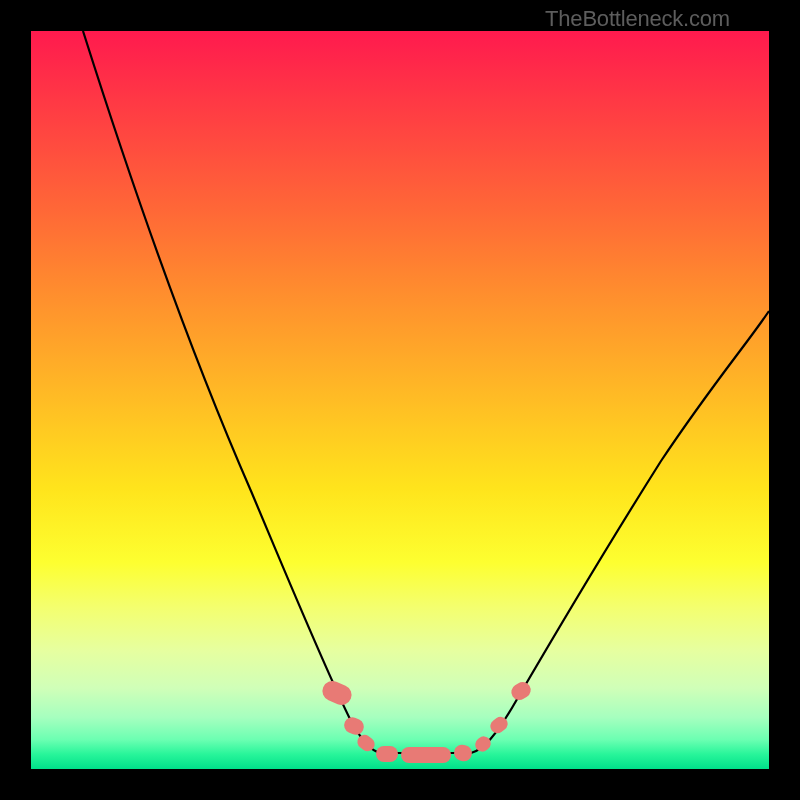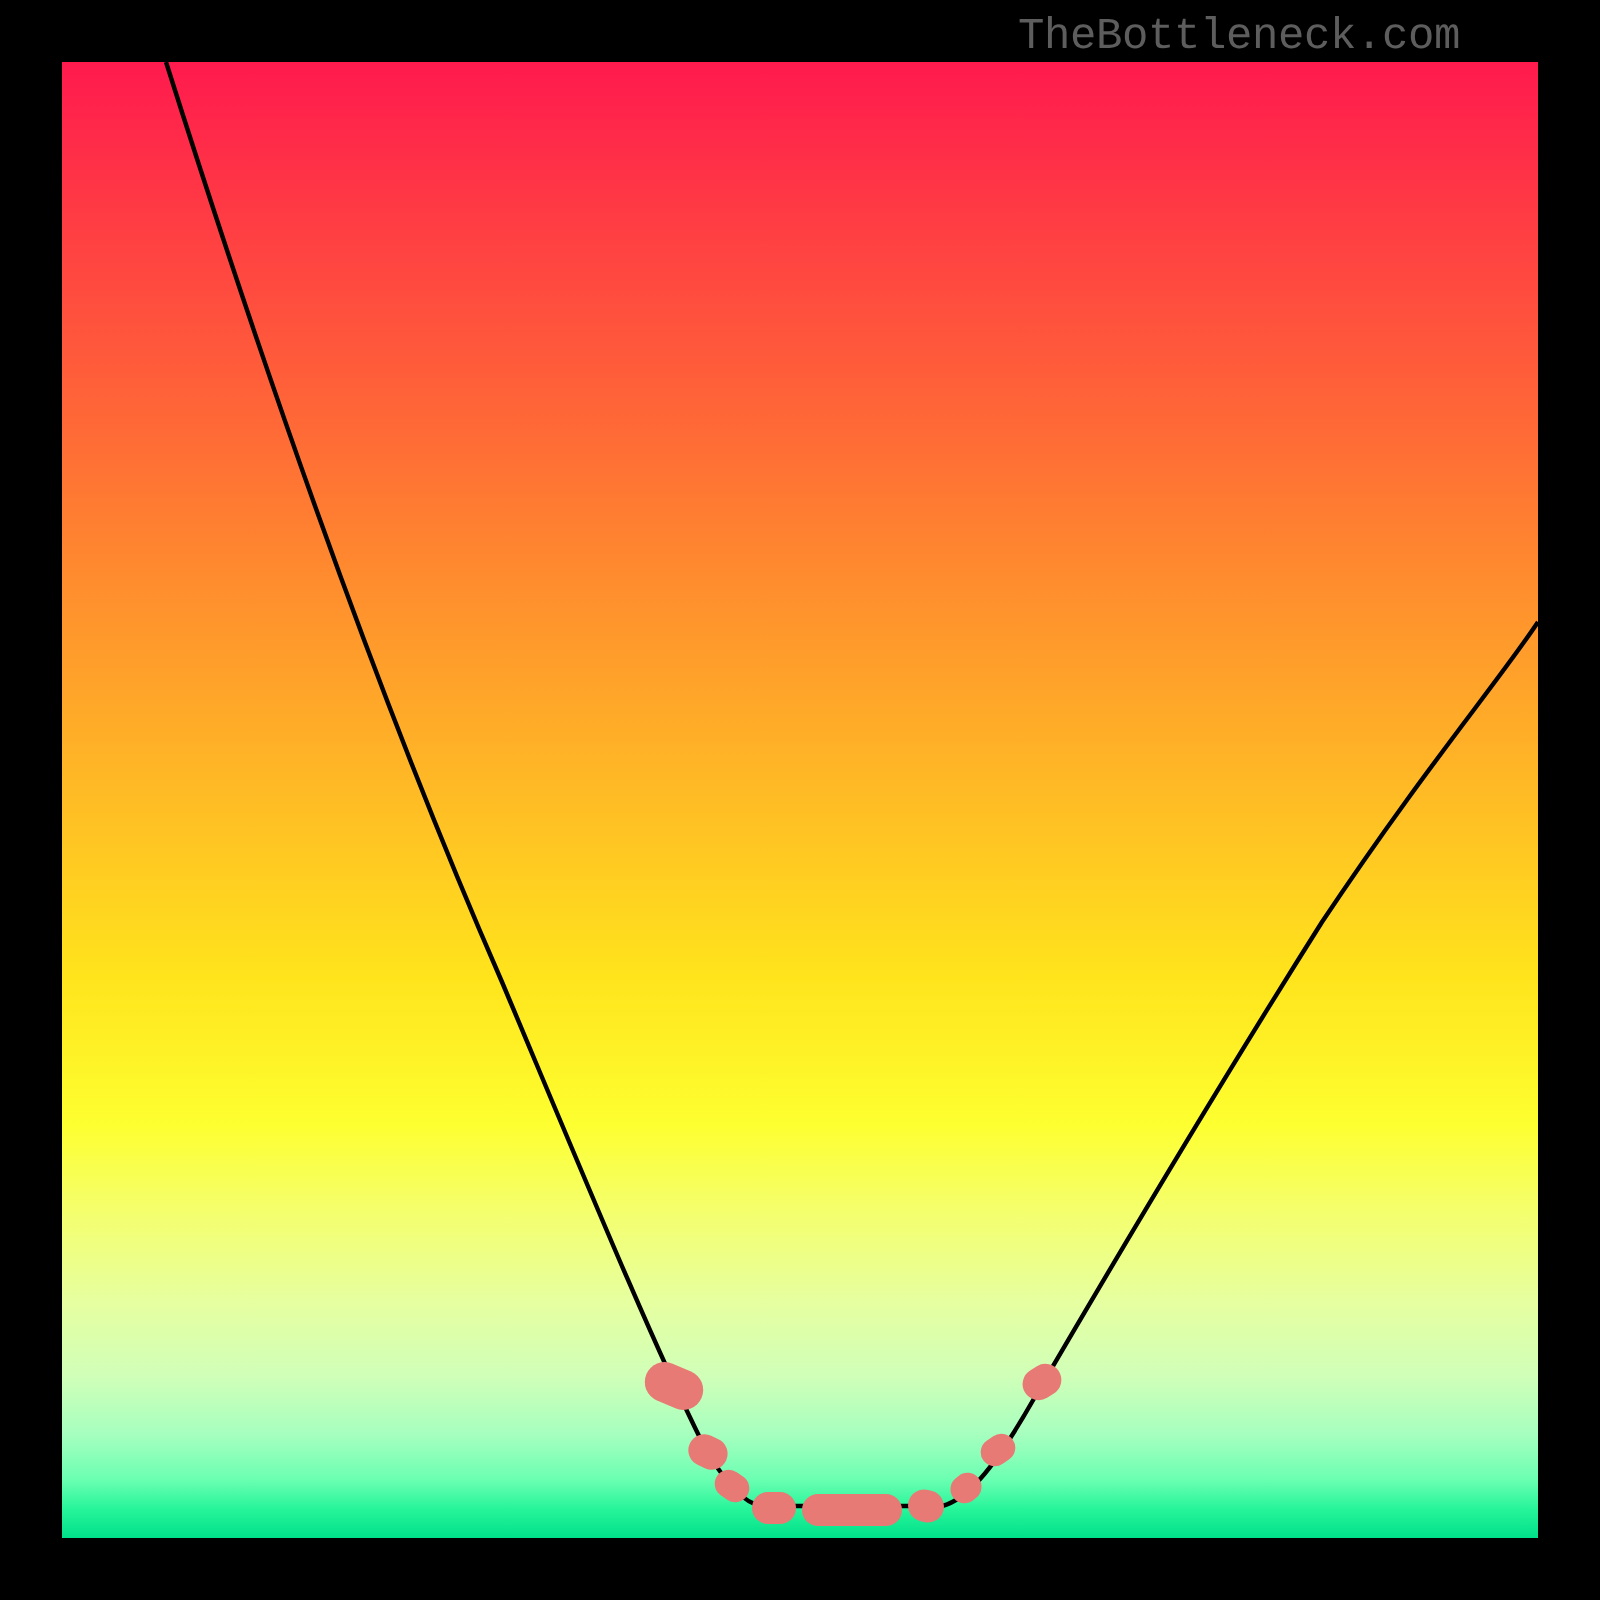--- a/index.html
+++ b/index.html
@@ -11,21 +11,20 @@
     font-family: Arial, Helvetica, sans-serif;
     overflow: hidden;
   }
   .frame {
     position: absolute;
     left: 0;
     top: 0;
     width: 744px;
     height: 800px;
     background: #000;
-    font-family: Liberation Mono, monospace;
   }
   .plot-area {
     position: absolute;
     left: 31px;
     top: 31px;
     width: 738px;
     height: 738px;
     background: linear-gradient(to bottom,
       #ff1a4e 0%,
       #ff3a44 10%,

